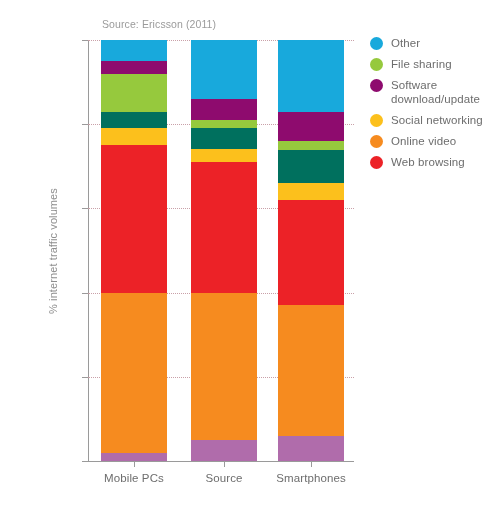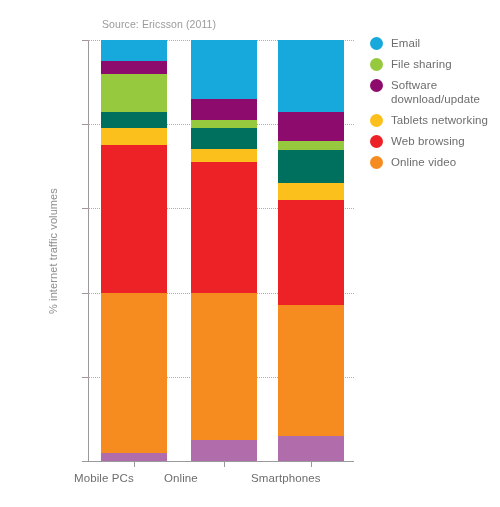--- a/index.html
+++ b/index.html
@@ -105,21 +105,21 @@
     top: 461px;
     width: 1px;
     height: 6px;
     background: #9a9a9a;
   }
 
   .x-label {
     position: absolute;
     top: 472px;
     width: 120px;
-    text-align: left;
+    text-align: center;
     font-size: 11.5px;
     color: #6d6d6d;
     letter-spacing: 0.1px;
   }
 
   
   .legend {
     position: absolute;
     left: 354px;
     top: 36px;
@@ -206,45 +206,45 @@
       </div>
     </div>
 
   <div id="xticks-layer">
       <div class="x-tick" style="left: 118px;"></div>
       <div class="x-tick" style="left: 208px;"></div>
       <div class="x-tick" style="left: 295px;"></div>
     </div>
   <div id="xlabels-layer">
       <div class="x-label" style="left: 58px;">Mobile PCs</div>
-      <div class="x-label" style="left: 148px;">Online</div>
+      <div class="x-label" style="left: 148px;">Source</div>
       <div class="x-label" style="left: 235px;">Smartphones</div>
     </div>
 
   <div class="legend" id="legend">
       <div class="legend-item">
         <span class="legend-swatch" style="background: rgb(24, 169, 220);"></span>
-        <span class="legend-label">Email</span>
+        <span class="legend-label">Other</span>
       </div>
       <div class="legend-item">
         <span class="legend-swatch" style="background: rgb(150, 201, 61);"></span>
         <span class="legend-label">File sharing</span>
       </div>
       <div class="legend-item">
         <span class="legend-swatch" style="background: rgb(142, 11, 110);"></span>
         <span class="legend-label">Software
 download/update</span>
       </div>
       <div class="legend-item">
         <span class="legend-swatch" style="background: rgb(252, 192, 28);"></span>
-        <span class="legend-label">Tablets networking</span>
+        <span class="legend-label">Social networking</span>
+      </div>
+      <div class="legend-item">
+        <span class="legend-swatch" style="background: rgb(246, 139, 31);"></span>
+        <span class="legend-label">Online video</span>
       </div>
       <div class="legend-item">
         <span class="legend-swatch" style="background: rgb(236, 34, 39);"></span>
         <span class="legend-label">Web browsing</span>
       </div>
-      <div class="legend-item">
-        <span class="legend-swatch" style="background: rgb(246, 139, 31);"></span>
-        <span class="legend-label">Online video</span>
-      </div>
     </div>
 
 </div>
 
 </body></html>

